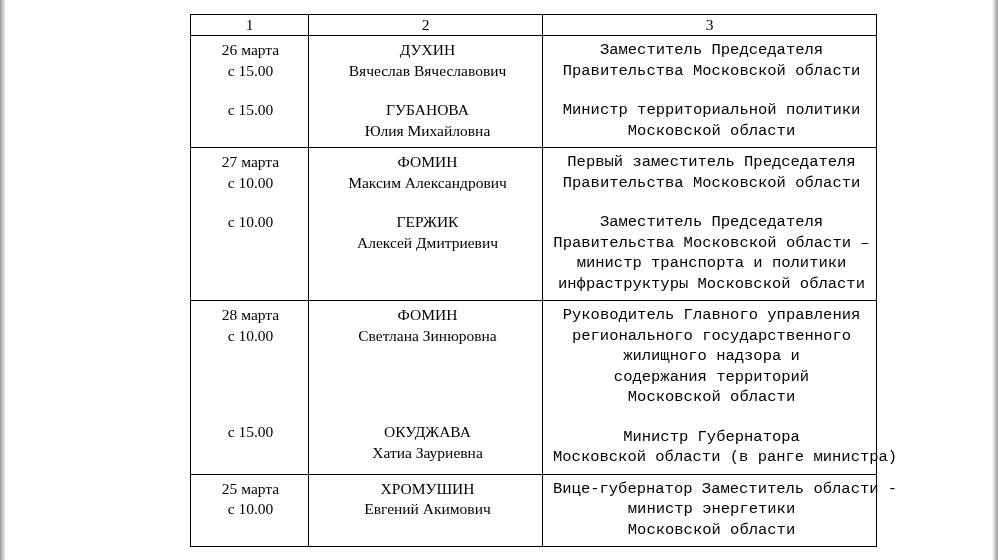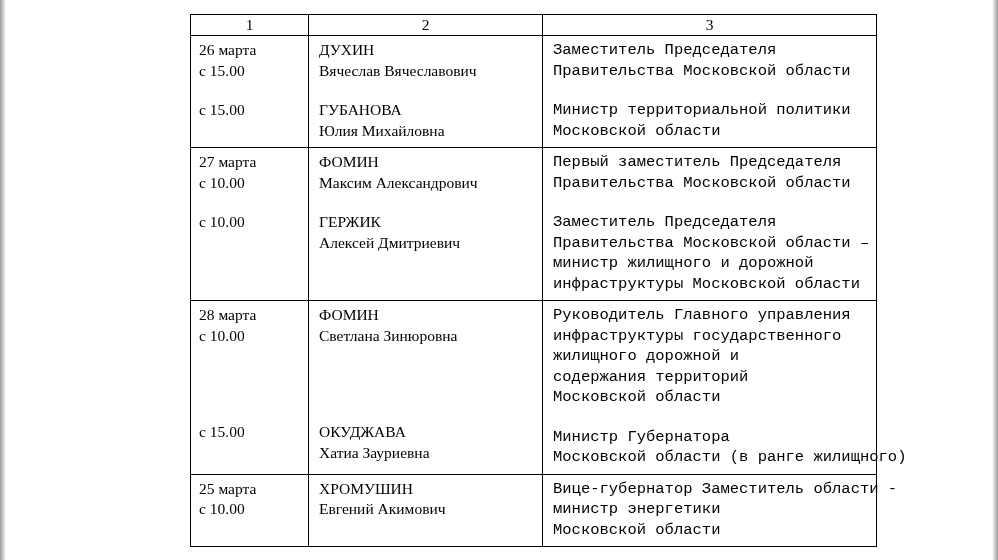--- a/index.html
+++ b/index.html
@@ -61,20 +61,21 @@
     padding: 2px 0 3px 0;
     font-family: "Liberation Serif", serif;
   }
 
   .cell-inner {
     padding: 4px 6px 6px 8px;
     font-size: 15.5px;
     line-height: 20.5px;
     font-family: "Liberation Serif", serif;
     color: #000000;
+    text-align: center;
   }
   .cell-inner.center-col {
     padding-left: 10px;
   }
   .cell-inner.desc-col {
     padding-left: 10px;
     font-family: Liberation Mono, monospace;
   }
   .line { white-space: pre; }
   .spacer { height: 19px; }
@@ -149,21 +150,21 @@
             <div class="line">Алексей Дмитриевич</div>
           </div>
         </td>
         <td>
           <div class="cell-inner desc-col">
             <div class="line">Первый заместитель Председателя</div>
             <div class="line">Правительства Московской области</div>
             <div class="spacer"></div>
             <div class="line">Заместитель Председателя</div>
             <div class="line">Правительства Московской области –</div>
-            <div class="line">министр жилищного и дорожной</div>
+            <div class="line">министр транспорта и политики</div>
             <div class="line">инфраструктуры Московской области</div>
           </div>
         </td>
       </tr>
 
       <tr>
         <td>
           <div class="cell-inner">
             <div class="line">28 марта</div>
             <div class="line">с 10.00</div>
@@ -178,27 +179,27 @@
             <div class="line">Светлана Зинюровна</div>
             <div class="spacer-lg"></div>
             <div class="spacer-lg"></div>
             <div class="line">ОКУДЖАВА</div>
             <div class="line">Хатиа Зауриевна</div>
           </div>
         </td>
         <td>
           <div class="cell-inner desc-col">
             <div class="line">Руководитель Главного управления</div>
-            <div class="line">инфраструктуры государственного</div>
-            <div class="line">жилищного дорожной и</div>
+            <div class="line">регионального государственного</div>
+            <div class="line">жилищного надзора и</div>
             <div class="line">содержания территорий</div>
             <div class="line">Московской области</div>
             <div class="spacer"></div>
             <div class="line">Министр Губернатора</div>
-            <div class="line">Московской области (в ранге жилищного)</div>
+            <div class="line">Московской области (в ранге министра)</div>
           </div>
         </td>
       </tr>
 
       <tr>
         <td>
           <div class="cell-inner">
             <div class="line">25 марта</div>
             <div class="line">с 10.00</div>
           </div>

